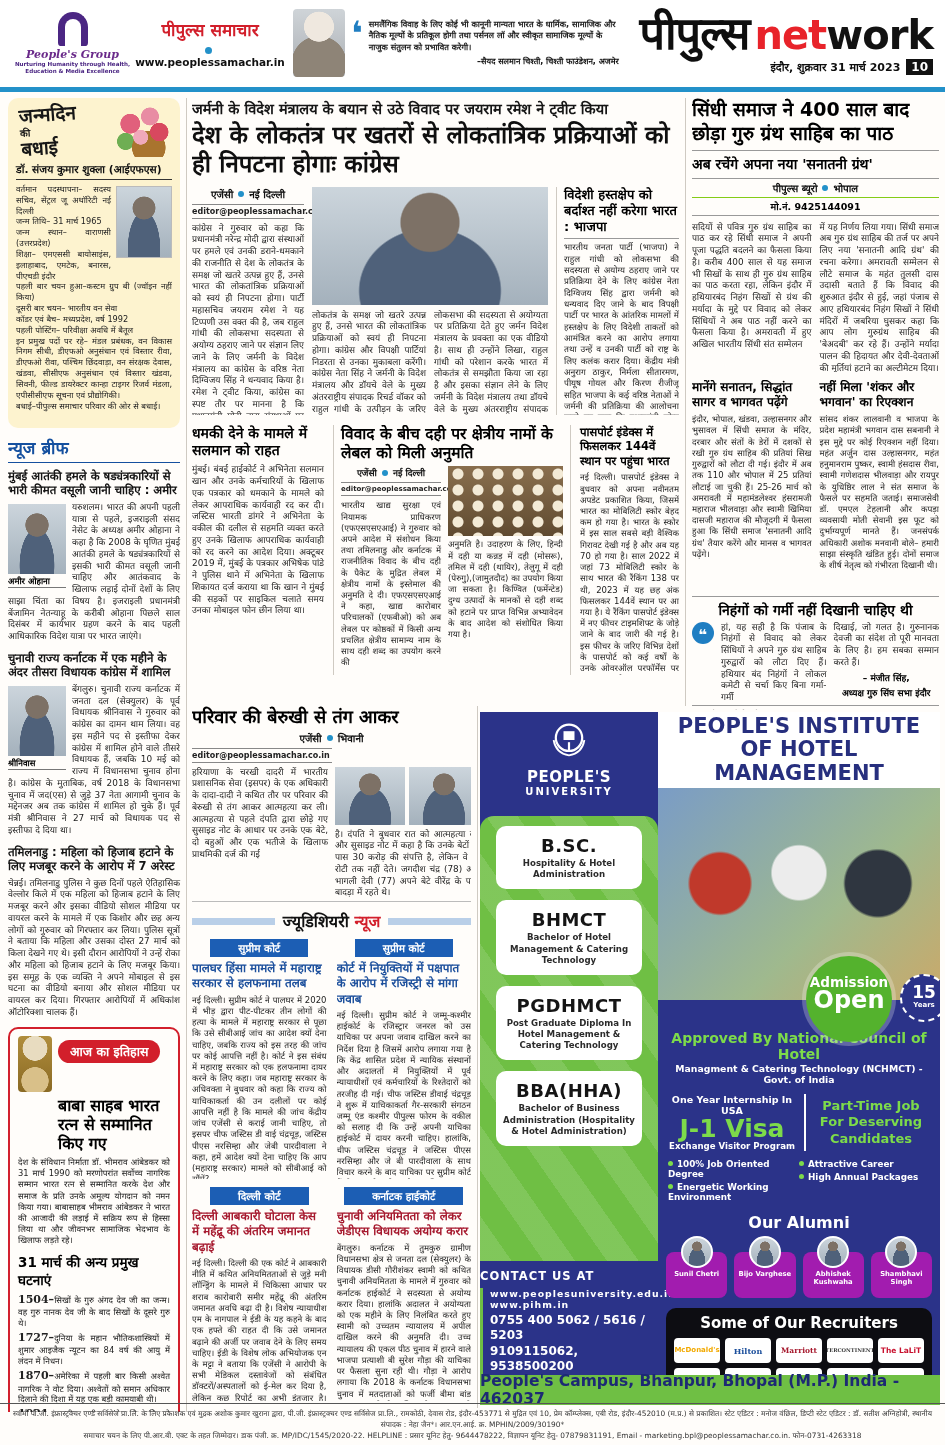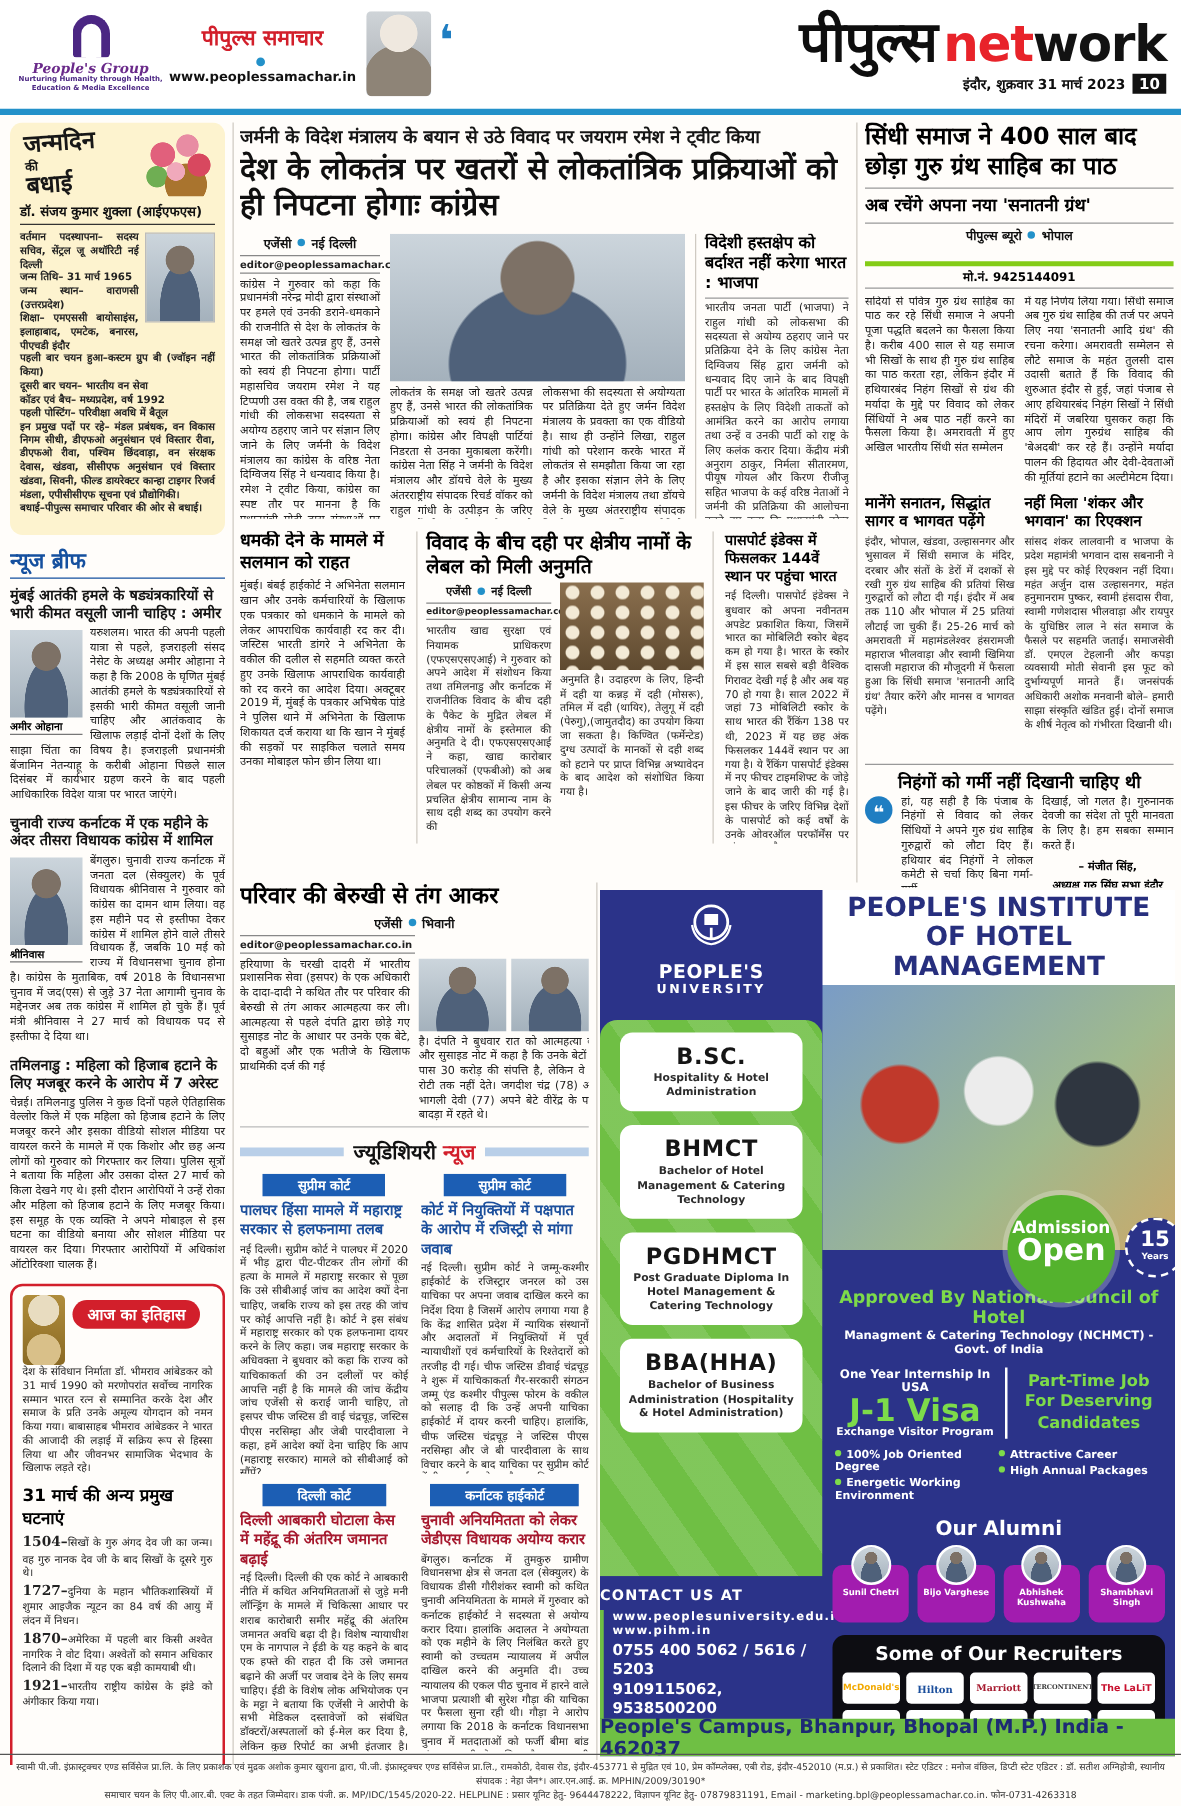--- a/index.html
+++ b/index.html
@@ -38,21 +38,21 @@
   .left-col{position:absolute;left:8px;top:98px;width:179px;height:1314px;overflow:hidden;padding-right:6px;border-right:1px solid #cfcac2;}
   .bday{background:#fdf3cf;border-radius:10px;padding:7px 8px;height:330px;overflow:hidden;}
   .bday-top{display:flex;align-items:center;}
   .bday-title{transform:rotate(-4deg);margin-left:4px;}
   .bday-t1{font-size:19px;font-weight:900;color:#171717;line-height:1;}
   .bday-t2{font-size:10px;font-weight:800;color:#171717;}
   .bday-t3{font-size:19px;font-weight:900;color:#171717;line-height:1;}
   .flowers{margin-left:auto;width:58px;height:52px;background:radial-gradient(circle at 28% 36%,#e1607c 0 18%,transparent 19%),radial-gradient(circle at 62% 22%,#e88ca3 0 16%,transparent 17%),radial-gradient(circle at 78% 52%,#d8485f 0 17%,transparent 18%),radial-gradient(circle at 46% 62%,#f0a9bb 0 16%,transparent 17%),radial-gradient(circle at 60% 82%,#a9742e 0 30%,transparent 31%),radial-gradient(circle at 20% 70%,#6fae53 0 14%,transparent 15%);}
   .bday-name{font-size:10.6px;font-weight:900;color:#111;border-bottom:1.5px solid #333;padding:5px 0 3px;margin-bottom:4px;}
   .bday-photo{float:right;width:56px;height:72px;margin:2px 0 3px 5px;border:1px solid #bbb;}
-  .bday-line{font-size:8.2px;line-height:1.32;color:#222;font-weight:700;text-align:justify;}
+  .bday-line{font-size:8.2px;line-height:1.32;color:#222;font-weight:400;text-align:justify;}
   .nb-head{font-size:17px;font-weight:900;color:#15509f;border-bottom:1.5px solid #15509f;padding:8px 0 3px;margin-bottom:6px;}
   .brief{margin-bottom:8px;}
   .brief-hl{font-size:11.6px;font-weight:900;color:#141414;line-height:1.25;margin-bottom:4px;}
   .brief-photo-wrap{float:left;width:58px;margin:2px 6px 2px 0;}
   .brief-photo{width:58px;height:70px;}
   .brief-cap{font-size:8.4px;font-weight:800;border-bottom:1px solid #777;padding:1px 0;}
   .hist-box{border:2px solid #d21f2b;border-radius:10px;padding:7px 8px;margin-top:6px;height:420px;overflow:hidden;}
   .hist-top{display:flex;align-items:flex-start;gap:6px;}
   .hourglass{width:34px;height:56px;flex:0 0 auto;background:radial-gradient(circle at 50% 22%,#e8dcc0 0 26%,transparent 27%),radial-gradient(circle at 50% 80%,#d9c089 0 28%,transparent 29%),linear-gradient(#b08d3c,#8a6a24);border-radius:4px;}
   .hist-pill{background:#d21f2b;color:#fff;font-size:12.5px;font-weight:900;padding:3px 12px;border-radius:13px;margin-top:4px;}
@@ -101,21 +101,21 @@
   .jud-item.r1{height:240px;}
   .jud-item.r2{height:214px;}
   .jud-badge{display:block;margin:0 auto 4px;width:max-content;background:#1c5eb4;color:#fff;font-size:10.5px;font-weight:800;padding:2px 28px;}
   .jud-hl{font-size:11.8px;font-weight:900;line-height:1.3;margin-bottom:3px;}
   .jud-grid .bt{font-size:8.5px;}
   
   .right-col{position:absolute;left:692px;top:98px;width:247px;height:612px;overflow:hidden;}
   .sin-hl{font-size:19px;font-weight:900;line-height:1.25;}
   .sin-sub{font-size:14px;font-weight:900;border-top:1px solid #999;margin-top:4px;padding-top:3px;}
   .sin-meta{border-top:1px solid #999;border-bottom:1px solid #999;margin-top:5px;padding:2px 0;}
-  .sin-phone{font-size:9.5px;font-weight:800;text-align:center;border-top:4px solid #84cc16;margin-top:14px;padding-top:2px;}
+  .sin-phone{font-size:9.5px;font-weight:800;text-align:center;border-top:1px solid #84cc16;margin-top:2px;padding-top:2px;}
   .sin-cols{display:flex;gap:8px;margin-top:6px;height:150px;overflow:hidden;}
   .sin-cols .bt{flex:1;}
   .sub-row{display:flex;gap:8px;margin-top:8px;height:212px;overflow:hidden;}
   .sub-art{flex:1;}
   .sub-hl{font-size:12.2px;font-weight:900;line-height:1.3;margin-bottom:3px;}
   .sub-art .bt{font-size:8.5px;}
   .quote-box{border-top:1px solid #999;margin-top:4px;padding-top:3px;height:104px;overflow:hidden;}
   .qb-hl{font-size:14px;font-weight:900;text-align:center;margin-bottom:3px;}
   .qb-row{display:flex;gap:7px;}
   .qb-icon{width:22px;height:22px;border-radius:50%;background:#1f7ec2;color:#fff;flex:0 0 auto;text-align:center;font-size:15px;line-height:26px;font-weight:900;}
@@ -196,20 +196,24 @@
       <div class="pg-name">People's Group</div>
       <div class="pg-tag">Nurturing Humanity through Health, Education &amp; Media Excellence</div>
     </div>
     <div class="ps-logo">
       <div class="ps-name">पीपुल्स समाचार</div>
       <div class="ps-site">www.peoplessamachar.in</div>
     </div>
     <div class="quote-sec">
       <div class="quote-photo"></div>
       <div class="quote-mark">❛</div>
+      <div class="quote-body">
+        <div class="quote-txt">समलैंगिक विवाह के लिए कोई भी कानूनी मान्यता भारत के धार्मिक, सामाजिक और नैतिक मूल्यों के प्रतिकूल होगी तथा पर्सनल लॉ और स्वीकृत सामाजिक मूल्यों के नाजुक संतुलन को प्रभावित करेगी।</div>
+        <div class="quote-attr">–सैयद सलमान चिश्ती, चिश्ती फाउंडेशन, अजमेर</div>
+      </div>
     </div>
     <div class="masthead">
       <div class="mh-row">
         <span class="mh-hindi">पीपुल्स</span>
         <span class="mh-net">net</span><span class="mh-work">work</span>
       </div>
       <div class="mh-date">
         <span class="dateline">इंदौर, शुक्रवार 31 मार्च 2023</span>
         <span class="pageno">10</span>
       </div>
@@ -263,20 +267,21 @@
     <div class="brief">
       <div class="brief-hl">तमिलनाडु : महिला को हिजाब हटाने के लिए मजबूर करने के आरोप में 7 अरेस्ट</div>
       <div class="bt">चेन्नई। तमिलनाडु पुलिस ने कुछ दिनों पहले ऐतिहासिक वेल्लोर किले में एक महिला को हिजाब हटाने के लिए मजबूर करने और इसका वीडियो सोशल मीडिया पर वायरल करने के मामले में एक किशोर और छह अन्य लोगों को गुरुवार को गिरफ्तार कर लिया। पुलिस सूत्रों ने बताया कि महिला और उसका दोस्त 27 मार्च को किला देखने गए थे। इसी दौरान आरोपियों ने उन्हें रोका और महिला को हिजाब हटाने के लिए मजबूर किया। इस समूह के एक व्यक्ति ने अपने मोबाइल से इस घटना का वीडियो बनाया और सोशल मीडिया पर वायरल कर दिया। गिरफ्तार आरोपियों में अधिकांश ऑटोरिक्शा चालक हैं।</div>
     </div>
 
     <div class="hist-box">
       <div class="hist-top">
         <div class="hourglass"></div>
         <div class="hist-pill">आज का इतिहास</div>
       </div>
+      <div class="hist-hl">बाबा साहब भारत रत्न से सम्मानित किए गए</div>
       <div class="bt" style="font-size:8.4px">देश के संविधान निर्माता डॉ. भीमराव आंबेडकर को 31 मार्च 1990 को मरणोपरांत सर्वोच्च नागरिक सम्मान भारत रत्न से सम्मानित करके देश और समाज के प्रति उनके अमूल्य योगदान को नमन किया गया। बाबासाहब भीमराव आंबेडकर ने भारत की आजादी की लड़ाई में सक्रिय रूप से हिस्सा लिया था और जीवनभर सामाजिक भेदभाव के खिलाफ लड़ते रहे।</div>
       <div class="hist-sub">31 मार्च की अन्य प्रमुख घटनाएं</div>
       <div class="event"><b>1504–</b><span>सिखों के गुरु अंगद देव जी का जन्म। वह गुरु नानक देव जी के बाद सिखों के दूसरे गुरु थे।</span></div>
       <div class="event"><b>1727–</b><span>दुनिया के महान भौतिकशास्त्रियों में शुमार आइजैक न्यूटन का 84 वर्ष की आयु में लंदन में निधन।</span></div>
       <div class="event"><b>1870–</b><span>अमेरिका में पहली बार किसी अश्वेत नागरिक ने वोट दिया। अश्वेतों को समान अधिकार दिलाने की दिशा में यह एक बड़ी कामयाबी थी।</span></div>
       <div class="event"><b>1921–</b><span>भारतीय राष्ट्रीय कांग्रेस के झंडे को अंगीकार किया गया।</span></div>
 
     </div>
   </div>
 

